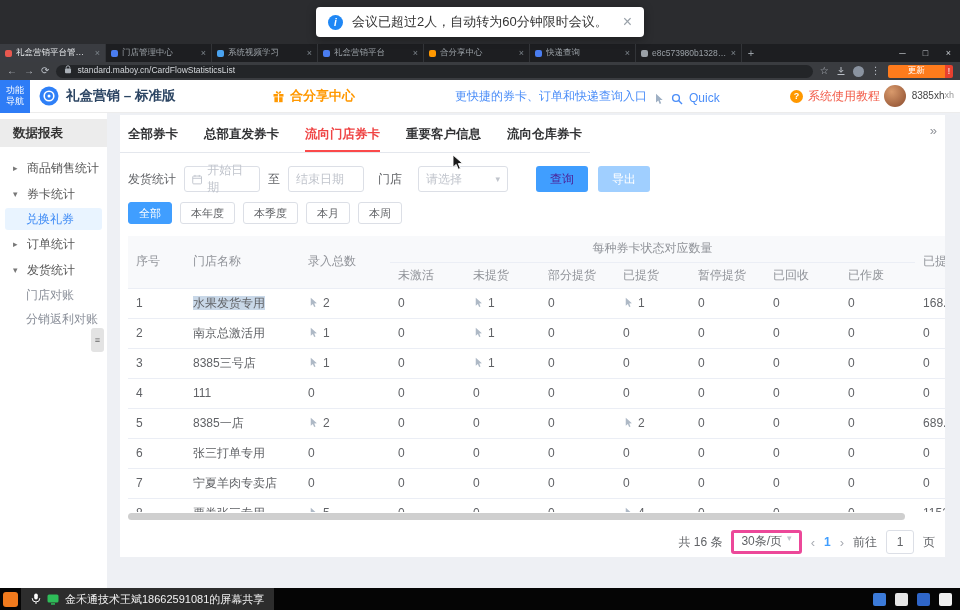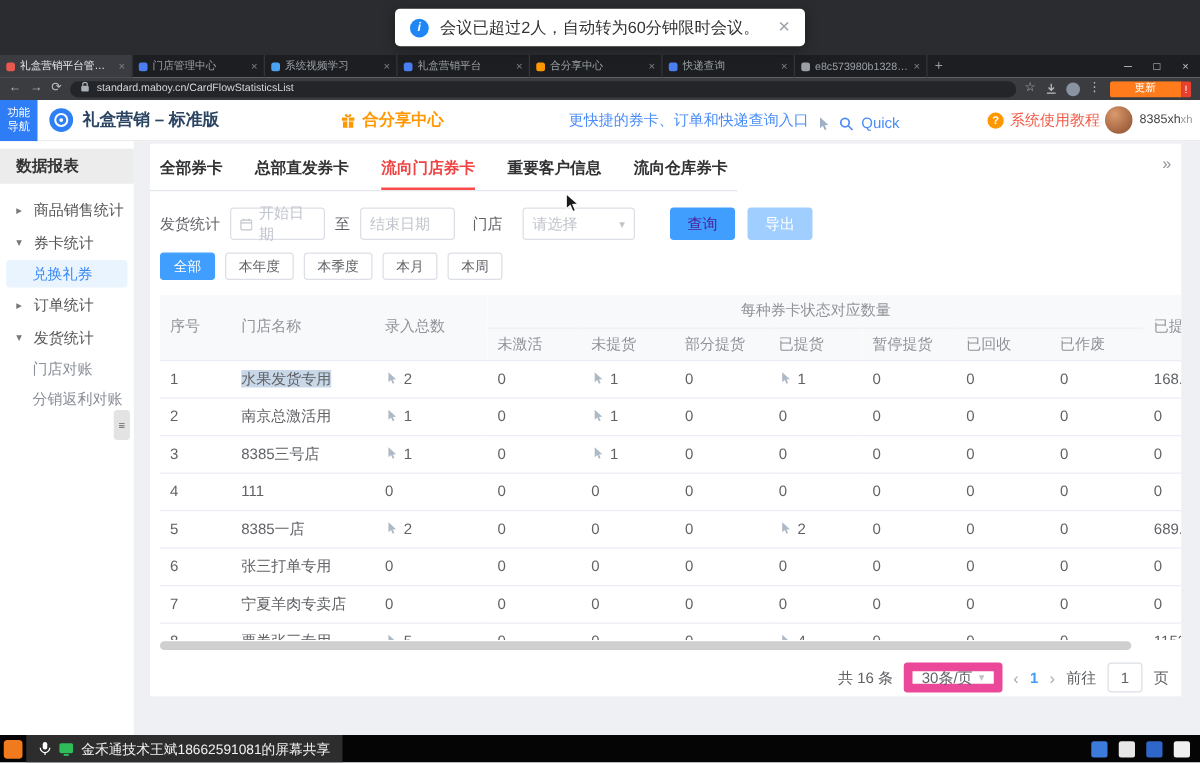--- a/index.html
+++ b/index.html
@@ -87,21 +87,21 @@
 th{background:#f8f9fb;font-weight:normal;color:#909399;height:26px;text-align:left;padding:0 8px;border-bottom:1px solid #ebeef5;white-space:nowrap;overflow:hidden}
 th.center{text-align:center}
 td{height:30px;padding:0 8px;border-bottom:1px solid #ebeef5;white-space:nowrap;overflow:hidden}
 .cell-icon{vertical-align:-1px;margin-right:4px}
 .sel{background:#c9d8e8}
 
 .h-scrollbar{margin:1px 8px 0;height:7px;position:relative;background:#fff}
 .h-thumb{position:absolute;left:0;top:0;height:7px;width:96%;background:#cfcfcf;border-radius:4px;cursor:pointer}
 
 .pagination{display:flex;align-items:center;justify-content:flex-end;gap:9px;padding:10px 10px 0;font-size:12px;color:#606266}
-.page-size{height:24px;border:7px solid #ec4899;border-radius:3px;display:flex;align-items:center;gap:5px;padding:0 7px;cursor:pointer}
+.page-size{height:24px;border:3px solid #ec4899;border-radius:3px;display:flex;align-items:flex-start;gap:5px;padding:0 7px;cursor:pointer}
 .pg-arrow{color:#a8abb2;font-size:13px;cursor:pointer}
 .pg-num{color:#409eff;font-weight:bold;cursor:pointer}
 .goto-input{width:28px;height:24px;border:1px solid #dcdfe6;border-radius:3px;display:flex;align-items:center;justify-content:center;color:#606266;cursor:text}
 
 
 .share-bar{position:absolute;left:0;bottom:0;width:960px;height:22px;background:#050505;display:flex;align-items:center}
 .share-app-icon{width:15px;height:15px;background:#f07a1d;border-radius:3px;margin:0 3px;flex:none}
 .share-pill{background:#2d2d2d;height:22px;display:flex;align-items:center;gap:6px;padding:0 10px}
 .share-text{color:#f2f2f2;font-size:11px;white-space:nowrap}
 .taskbar-icons{margin-left:auto;display:flex;align-items:center;gap:9px;padding-right:8px}

